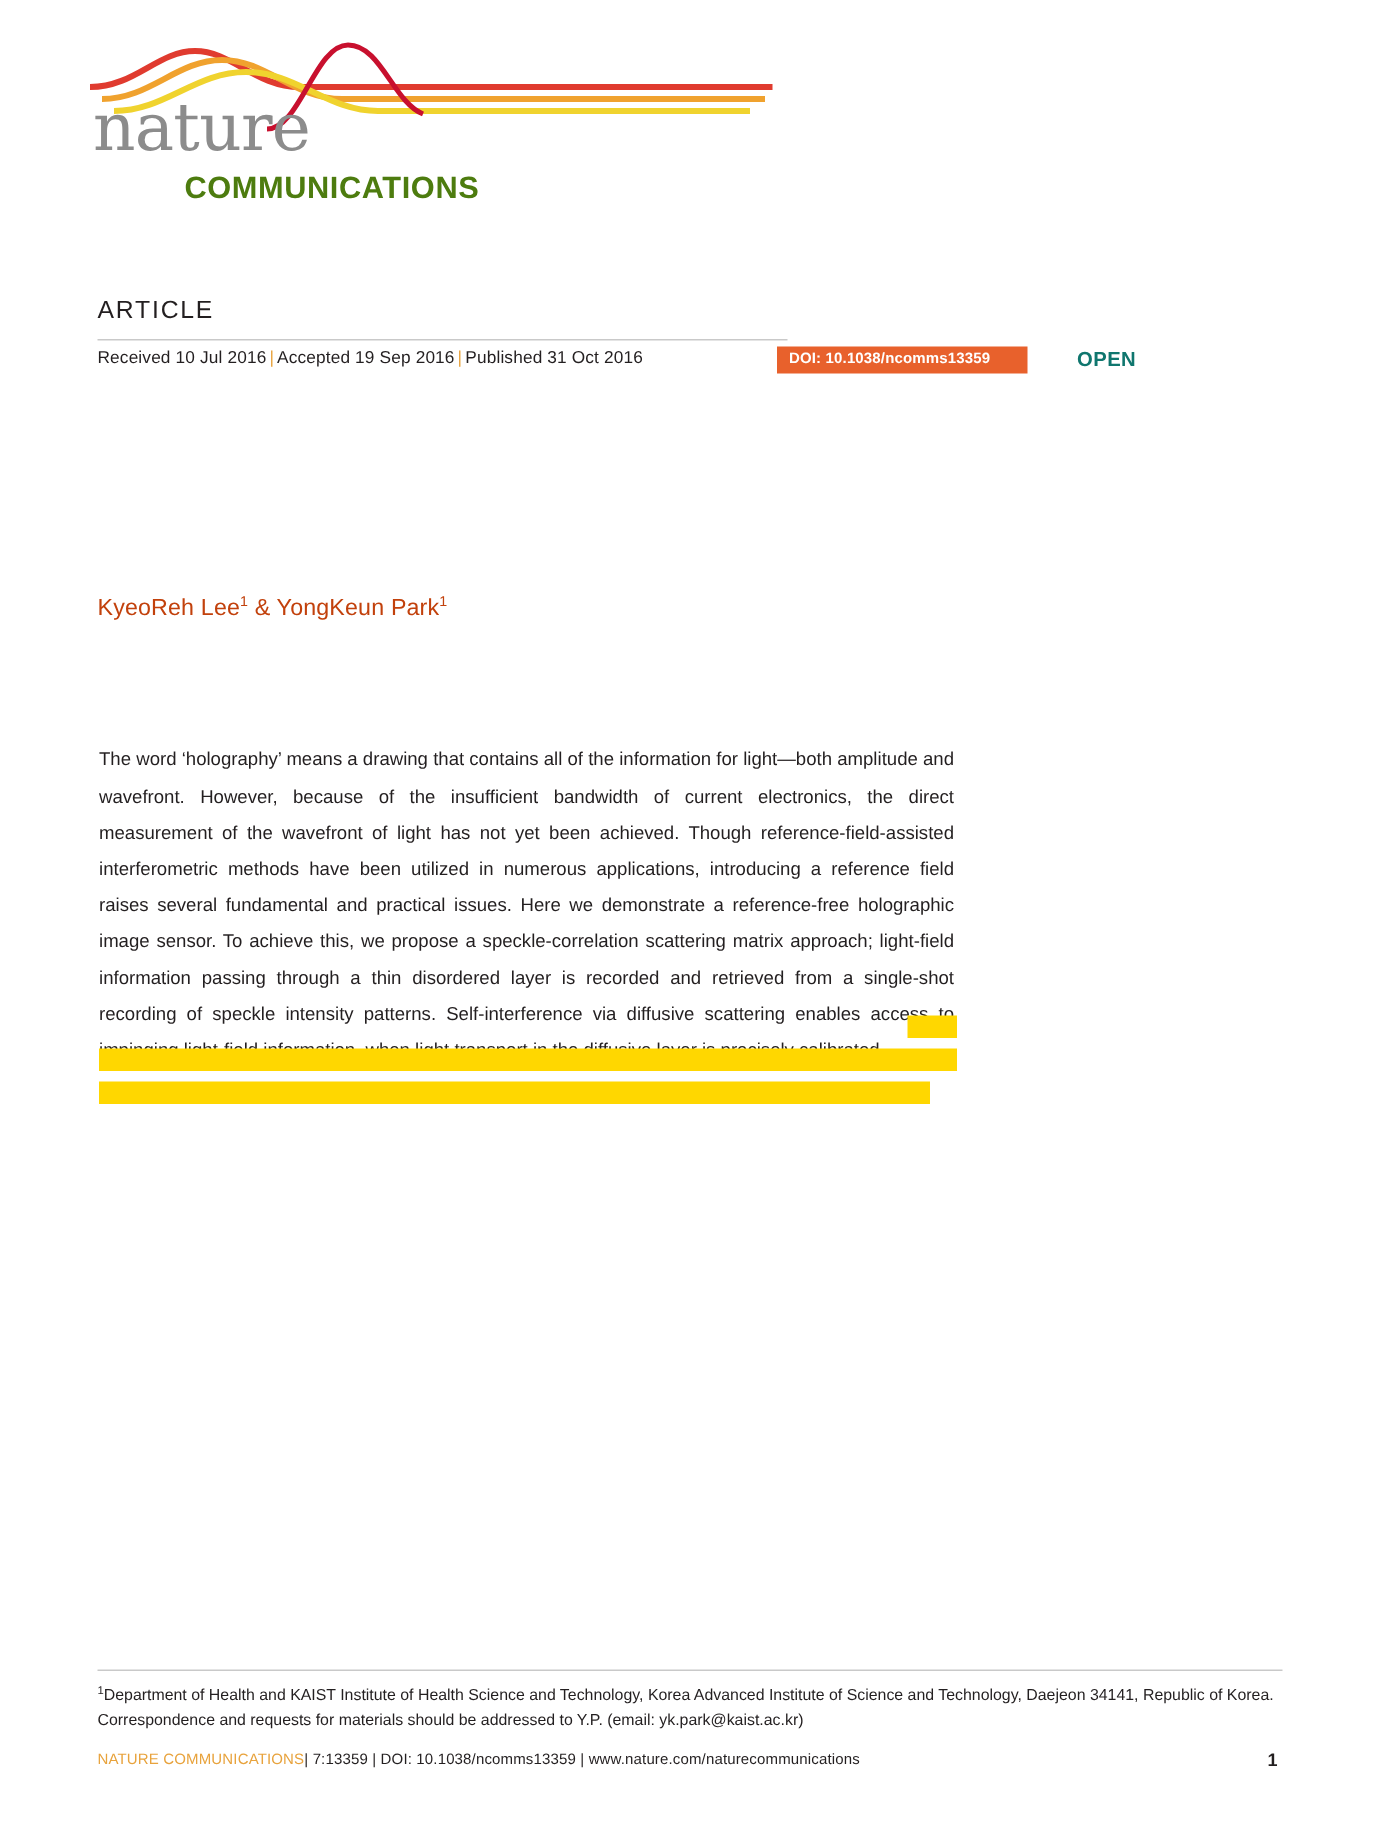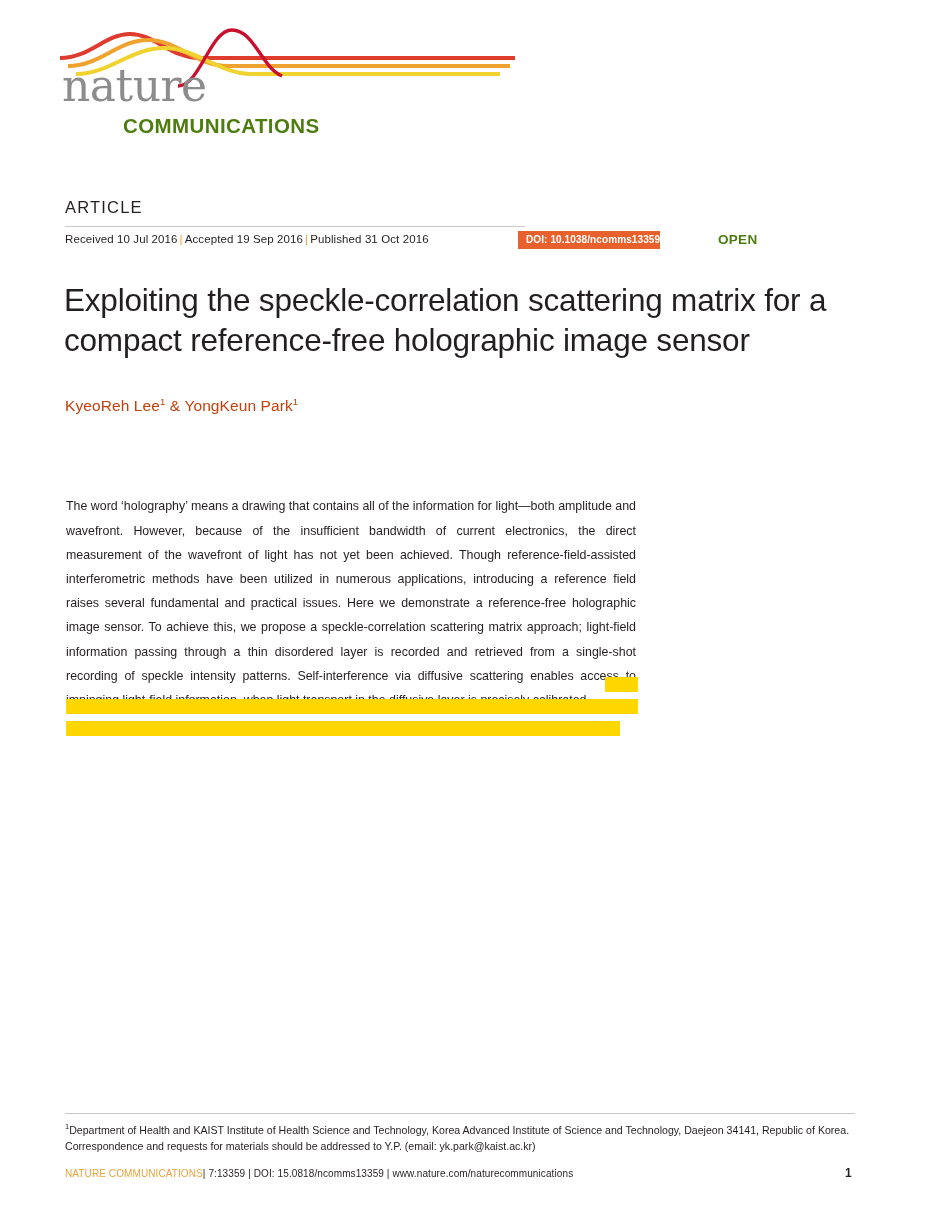--- a/index.html
+++ b/index.html
@@ -82,30 +82,30 @@
   }
   .dates .sep { color: #e8a33d; padding: 0 2px; }
   .doi-badge {
     position: absolute;
     left: 518px;
     top: 231px;
     background: #e8612c;
     color: #ffffff;
     font-size: 10px;
     font-weight: bold;
-    padding: 4px 0 4px 8px;
+    padding: 4px 25px 4px 8px;
     letter-spacing: 0.1px;
     line-height: 1;
     white-space: nowrap;
   }
   .open-label {
     position: absolute;
     left: 718px;
     top: 232px;
-    color: #4d7c0f;
+    color: #0f766e;
     font-size: 13.5px;
     font-weight: bold;
     letter-spacing: 0.3px;
   }
 
   .title {
     position: absolute;
     left: 64px;
     top: 259px;
     width: 790px;
@@ -203,35 +203,34 @@
   <div class="article-label">ARTICLE</div>
   <div class="rule-top"></div>
 
   <div class="dates">
     <span>Received 10 Jul 2016</span><span class="sep">|</span><span>Accepted 19 Sep 2016</span><span class="sep">|</span><span>Published 31 Oct 2016</span>
   </div>
 
   <div class="doi-badge">DOI: 10.1038/ncomms13359</div>
   <div class="open-label">OPEN</div>
 
-  <h1 class="title">Exploiting the speckle-correlation scattering matrix for a compact reference-free holographic image sensor</h1>
 
   <div class="authors">
     <span>KyeoReh Lee</span><sup>1</sup><span> &amp; </span><span>YongKeun Park</span><sup>1</sup>
   </div>
 
   <p class="abstract">The word ‘holography’ means a drawing that contains all of the information for light—both amplitude and wavefront. However, because of the insufficient bandwidth of current electronics, the direct measurement of the wavefront of light has not yet been achieved. Though reference-field-assisted interferometric methods have been utilized in numerous applications, introducing a reference field raises several fundamental and practical issues. Here we demonstrate a reference-free holographic image sensor. To achieve this, we propose a speckle-correlation scattering matrix approach; light-field information passing through a thin disordered layer is recorded and retrieved from a single-shot recording of speckle intensity patterns. Self-interference via diffusive scattering enables access to impinging light-field information, when light transport in the diffusive layer is precisely calibrated.</p>
 
   <div class="redact r1"></div>
   <div class="redact r2"></div>
   <div class="redact r3"></div>
 
   <div class="rule-bottom"></div>
   <div class="affiliation">
     <sup>1</sup><span>Department of Health and KAIST Institute of Health Science and Technology, Korea Advanced Institute of Science and Technology, Daejeon 34141, Republic of Korea. Correspondence and requests for materials should be addressed to Y.P. (email: yk.park@kaist.ac.kr)</span>
   </div>
 
   <div class="journal-line">
-    <span class="jname">NATURE COMMUNICATIONS</span><span class="rest">| 7:13359 | DOI: 15.0818/ncomms13359 | www.nature.com/naturecommunications</span>
+    <span class="jname">NATURE COMMUNICATIONS</span><span class="rest">| 7:13359 | DOI: 10.1038/ncomms13359 | www.nature.com/naturecommunications</span>
   </div>
   <div class="page-num">1</div>
 
 </div>
 
 </body></html>

